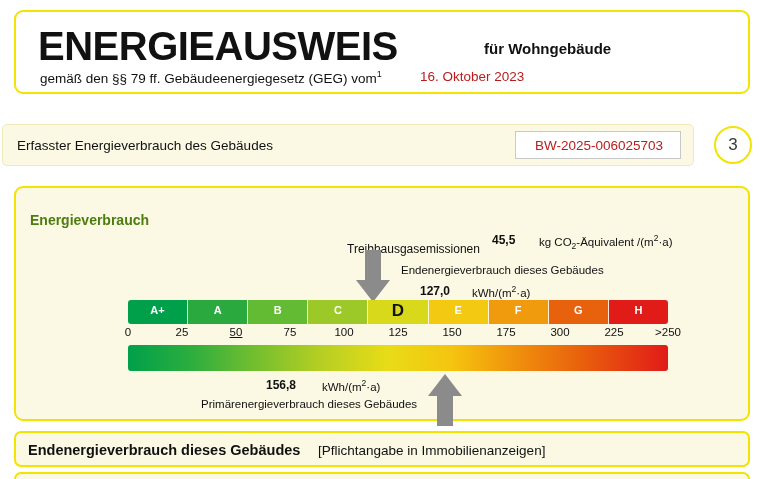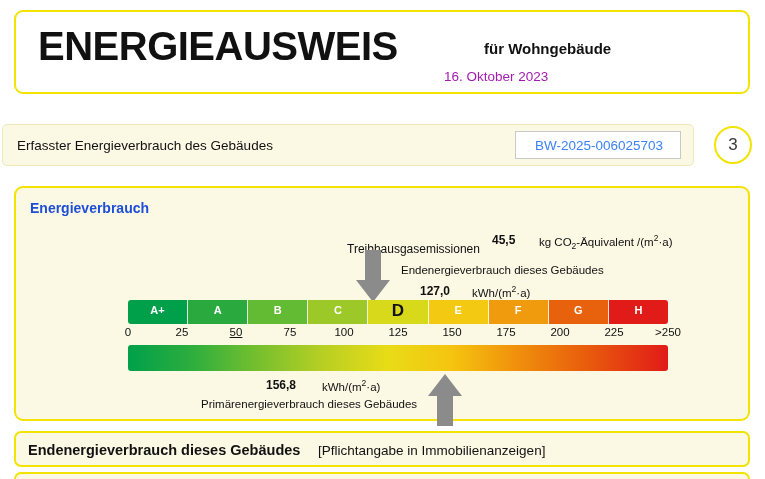--- a/index.html
+++ b/index.html
@@ -60,24 +60,24 @@
     font-size: 13.5px;
     color: #111;
     white-space: nowrap;
   }
   .sup {
     font-size: 9px;
     vertical-align: super;
   }
   .title-date {
     position: absolute;
-    left: 428px;
+    left: 404px;
     top: 57px;
     font-size: 13.5px;
-    color: #a21caf;
+    color: #b91c1c;
     white-space: nowrap;
   }
 
   
   .reg-box {
     position: absolute;
     left: 2px;
     top: 124px;
     width: 692px;
     height: 42px;
@@ -113,21 +113,21 @@
     border: 1px solid #c9c9c9;
     box-sizing: border-box;
   }
   .reg-value {
     position: absolute;
     left: 0;
     top: 6px;
     width: 166px;
     text-align: center;
     font-size: 13.5px;
-    color: #3b82f6;
+    color: #b91c1c;
     white-space: nowrap;
   }
   .page-badge {
     position: absolute;
     left: 714px;
     top: 126px;
     width: 38px;
     height: 38px;
     border: 2px solid #f2e300;
     border-radius: 50%;
@@ -150,24 +150,24 @@
     width: 736px;
     height: 235px;
     background: #fbf8e4;
     border: 2px solid #f2e300;
     border-radius: 9px;
     box-sizing: border-box;
   }
   .panel-title {
     position: absolute;
     left: 14px;
-    top: 12px;
+    top: 24px;
     font-size: 14px;
     font-weight: bold;
-    color: #1d4ed8;
+    color: #4d7c0f;
     white-space: nowrap;
   }
 
   
   .thg-label {
     position: absolute;
     left: 331px;
     top: 54px;
     font-size: 12px;
     color: #111;
@@ -383,20 +383,23 @@
   }
 </style>
 </head>
 <body>
 
 <div class="page">
 
   <div class="title-box">
     <div class="title-main">ENERGIEAUSWEIS</div>
     <div class="title-sub">für Wohngebäude</div>
+    <div class="title-legal">
+      <span>gemäß den §§ 79 ff. Gebäudeenergiegesetz (GEG) vom</span><span class="sup">1</span>
+    </div>
     <div class="title-date">16. Oktober 2023</div>
   </div>
 
   <div class="reg-box">
     <div class="reg-label">Erfasster Energieverbrauch des Gebäudes</div>
     <div class="reg-value-box">
       <div class="reg-value">BW-2025-006025703</div>
     </div>
   </div>
   <div class="page-badge">
@@ -456,21 +459,21 @@
 
     <div class="ticks">
         <div class="tick" style="left: 0px;">0</div>
         <div class="tick" style="left: 54px;">25</div>
         <div class="tick" style="left: 108px; text-decoration: underline;">50</div>
         <div class="tick" style="left: 162px;">75</div>
         <div class="tick" style="left: 216px;">100</div>
         <div class="tick" style="left: 270px;">125</div>
         <div class="tick" style="left: 324px;">150</div>
         <div class="tick" style="left: 378px;">175</div>
-        <div class="tick" style="left: 432px;">200</div>
+        <div class="tick" style="left: 432px;">300</div>
         <div class="tick" style="left: 486px;">225</div>
         <div class="tick" style="left: 540px;">&gt;250</div>
       </div>
 
     <div class="gradbar"></div>
 
     <div class="arrow arrow-up">
       <svg width="34" height="52" viewBox="0 0 34 52">
         <polygon points="17,0 34,22 25,22 25,52 9,52 9,22 0,22" fill="#8b8b8b"></polygon>
       </svg>

